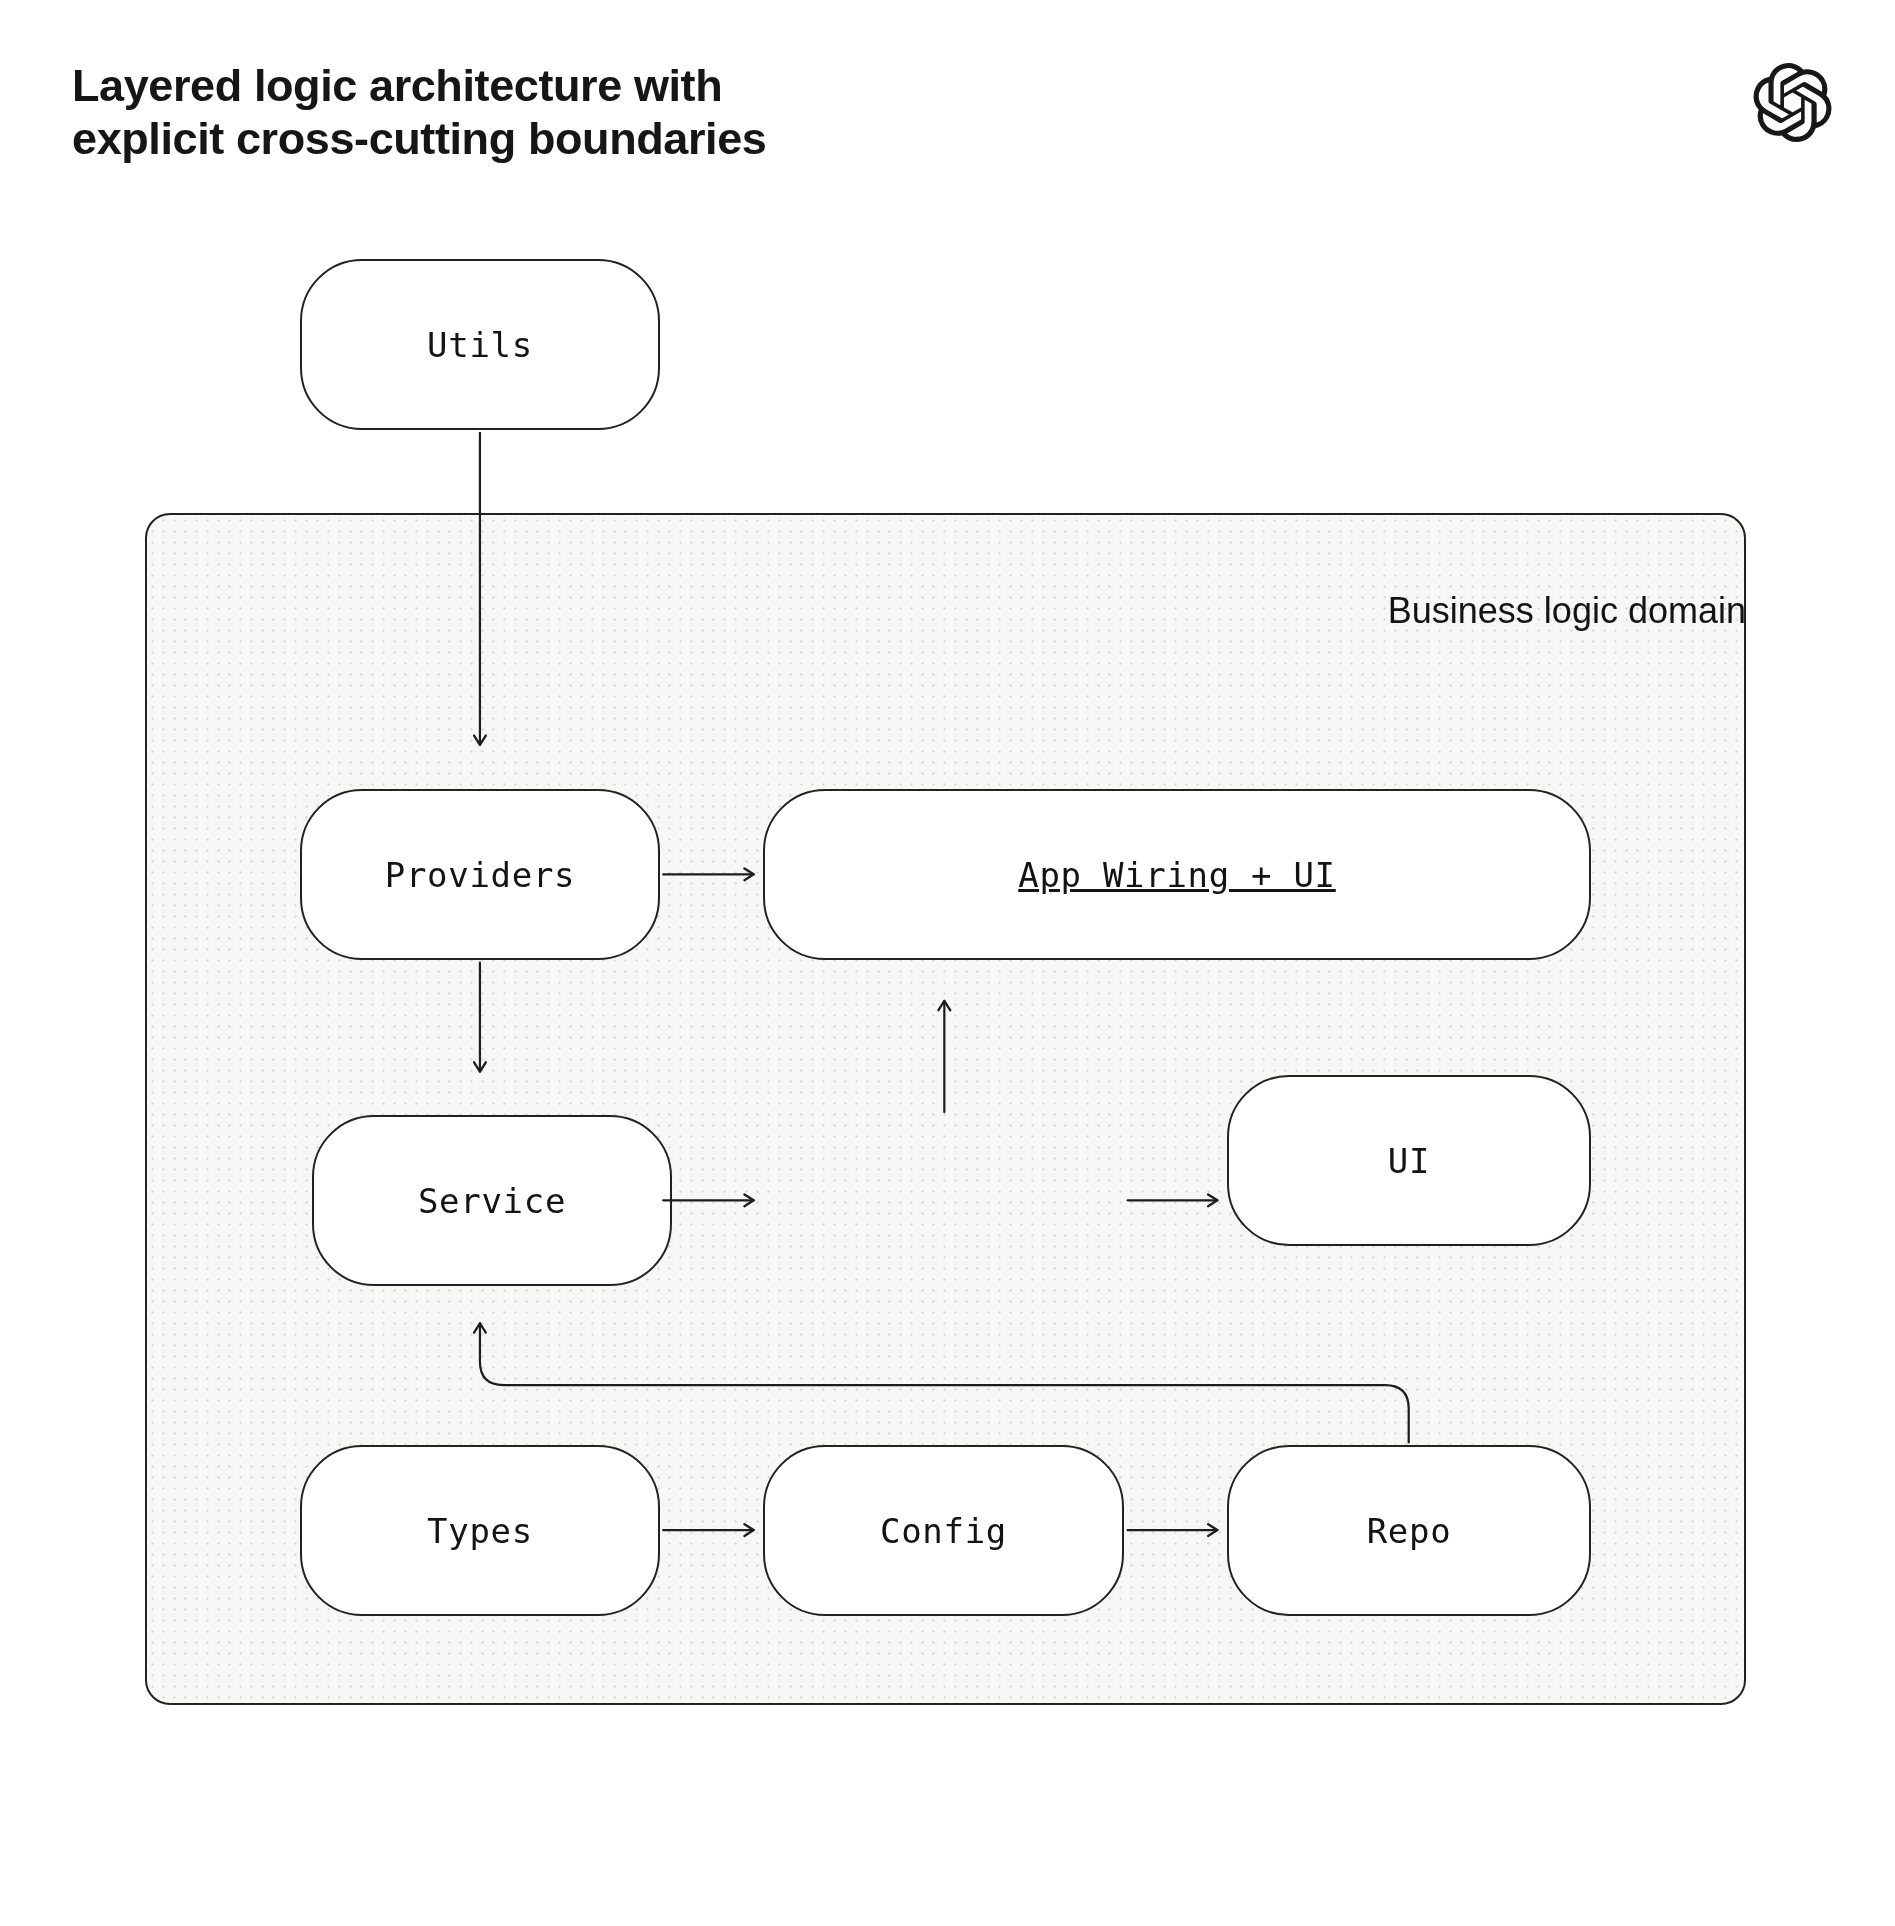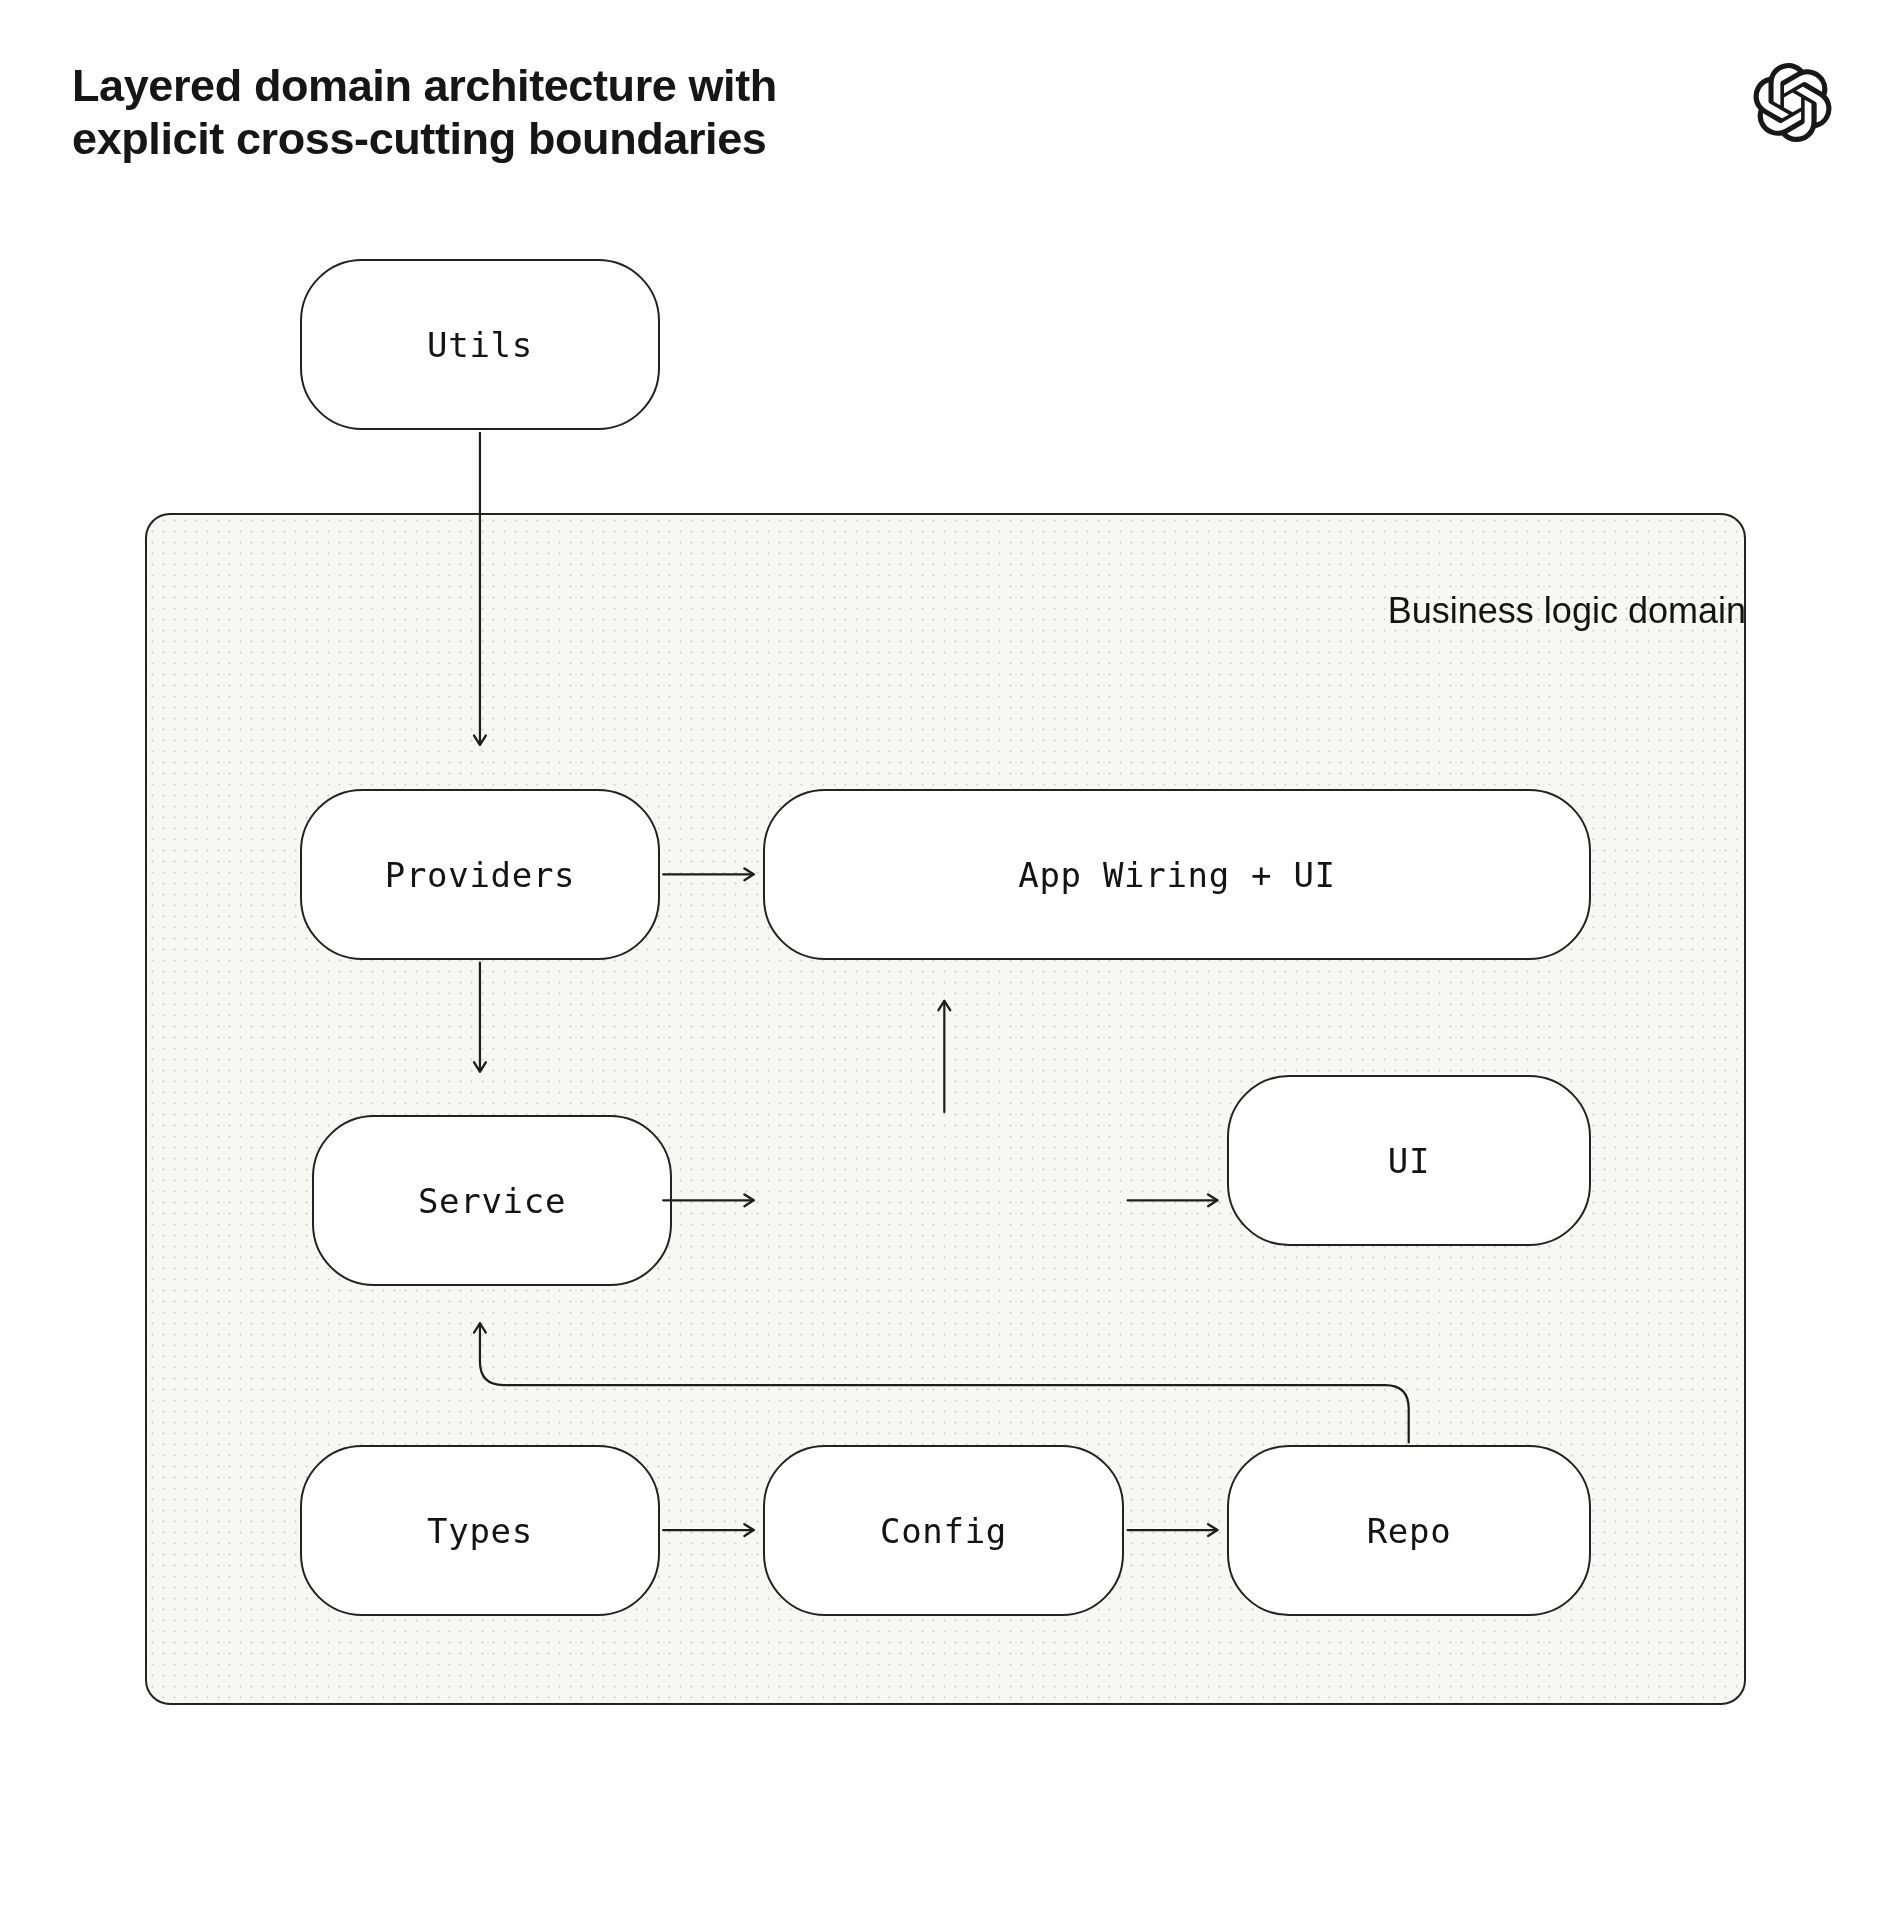--- a/index.html
+++ b/index.html
@@ -86,42 +86,42 @@
     stroke-width: 3;
     stroke-linecap: round;
   }
 </style>
 </head>
 <body>
 
 <div id="canvas">
 
   <h1 class="title">
-    <div>Layered domain architecture with</div>
+    <div>Layered logic architecture with</div>
     <div>explicit cross-cutting boundaries</div>
   </h1>
 
   <div class="logo">
     <svg viewBox="0 0 24 24" aria-hidden="true">
       <path fill="currentColor" d="M22.2819 9.8211a5.9847 5.9847 0 0 0-.5157-4.9108 6.0462 6.0462 0 0 0-6.5098-2.9A6.0651 6.0651 0 0 0 4.9807 4.1818a5.9847 5.9847 0 0 0-3.9977 2.9 6.0462 6.0462 0 0 0 .7427 7.0966 5.98 5.98 0 0 0 .511 4.9107 6.051 6.051 0 0 0 6.5146 2.9001A5.9847 5.9847 0 0 0 13.2599 24a6.0557 6.0557 0 0 0 5.7718-4.2058 5.9894 5.9894 0 0 0 3.9977-2.9001 6.0557 6.0557 0 0 0-.7475-7.073zm-9.022 12.6081a4.4755 4.4755 0 0 1-2.8764-1.0408l.1419-.0804 4.7783-2.7582a.7948.7948 0 0 0 .3927-.6813v-6.7369l2.02 1.1686a.071.071 0 0 1 .038.0615v5.5826a4.504 4.504 0 0 1-4.4945 4.4849zm-9.6607-4.1254a4.4708 4.4708 0 0 1-.5346-3.0137l.142.0852 4.783 2.7582a.7712.7712 0 0 0 .7806 0l5.8428-3.3685v2.3324a.0804.0804 0 0 1-.0332.0615L9.74 19.9502a4.4992 4.4992 0 0 1-6.1408-1.6464zM2.3408 7.8956a4.485 4.485 0 0 1 2.3655-1.9728V11.6a.7664.7664 0 0 0 .3879.6765l5.8144 3.3543-2.0201 1.1685a.0757.0757 0 0 1-.071 0l-4.8303-2.7865A4.504 4.504 0 0 1 2.3408 7.8956zm16.5963 3.8558L13.1038 8.364 15.1192 7.2a.0757.0757 0 0 1 .071 0l4.8303 2.7913a4.4944 4.4944 0 0 1-.6765 8.1042v-5.6772a.79.79 0 0 0-.407-.667zm2.0107-3.0231l-.142-.0852-4.7735-2.7818a.7759.7759 0 0 0-.7854 0L9.409 9.2297V6.8974a.0662.0662 0 0 1 .0284-.0615l4.8303-2.7866a4.4992 4.4992 0 0 1 6.6802 4.66zM8.3065 12.863l-2.02-1.1638a.0804.0804 0 0 1-.038-.0567V6.0742a4.4992 4.4992 0 0 1 7.3757-3.4537l-.142.0805L8.704 5.459a.7948.7948 0 0 0-.3927.6813zm1.0976-2.3654l2.602-1.4998 2.6069 1.4998v2.9994l-2.5974 1.4997-2.6067-1.4997z"></path>
     </svg>
   </div>
 
   <div class="container-box"></div>
   <div class="container-label">Business logic domain</div>
 
   <div class="node" style="left:300px; top:789px; width:360px; height:171px;">
     <span>Providers</span>
   </div>
 
   <div class="node" style="left:300px; top:259px; width:360px; height:171px;">
     <span>Utils</span>
   </div>
 
-  <div class="node" style="left:763px; top:789px; width:828px; height:171px;">
+  <div class="node" style="left:763px; top:789px; width:828px; height:171px;text-decoration:underline;">
     <span>App Wiring + UI</span>
   </div>
 
   <div class="node" style="left:312px; top:1115px; width:360px; height:171px;">
     <span>Service</span>
   </div>
 
 
   <div class="node" style="left:1227px; top:1075px; width:364px; height:171px;">
     <span>UI</span>

